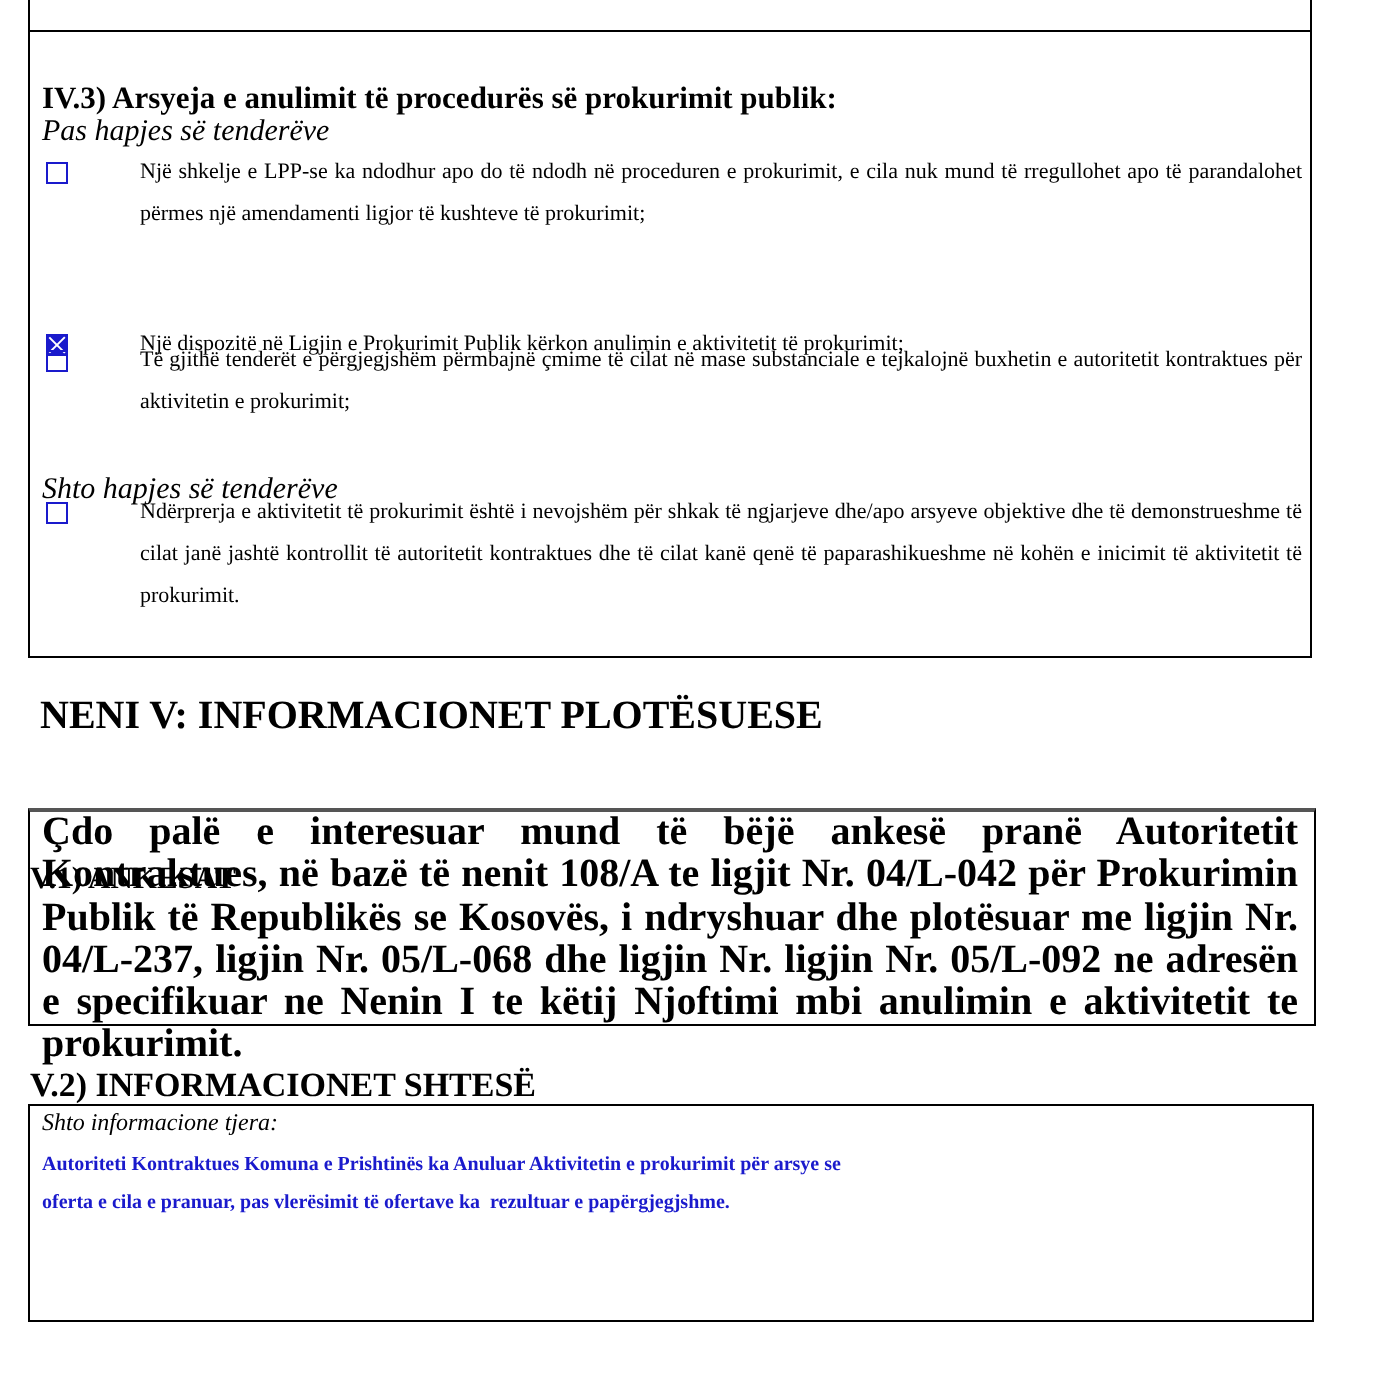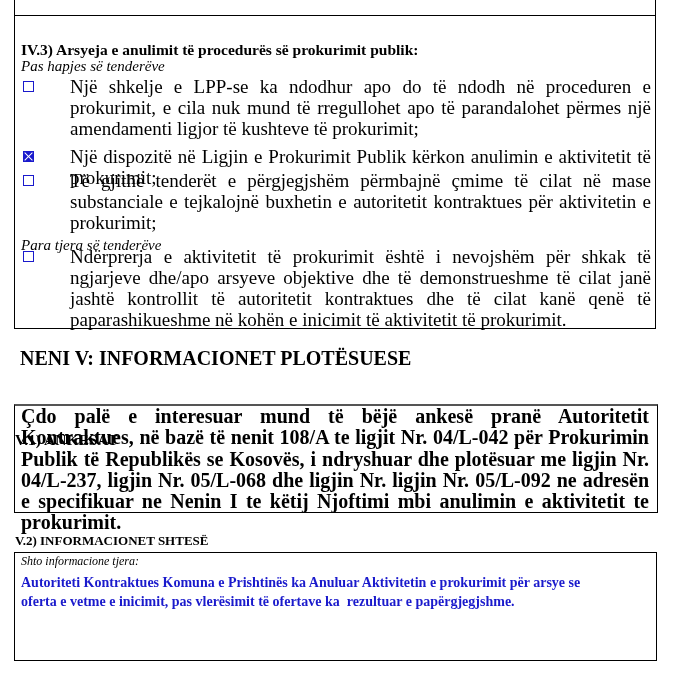--- a/index.html
+++ b/index.html
@@ -20,21 +20,21 @@
     }
     .heading-iv3 {
       left: 21px; top: 18px; font-size: 15.5px; font-weight: bold;
       white-space: nowrap;
       margin-top: 23px;
     }
     .group-label {
       font-size: 15px; font-style: italic; white-space: nowrap;
     }
     .option-row {
-      left: 21px; width: 630px; font-size: 19px; line-height: 21px;
+      left: 21px; width: 630px; font-size: 11px; line-height: 21px;
     }
     .option-row .cb {
       position: absolute; left: 2px; top: 5px; width: 9px; height: 9px;
       border: 1.6px solid #1a1acc; box-sizing: content-box;
     }
     .option-row .cb.checked {
       background: #1a1acc;
     }
     .option-row .cb.checked::before,
     .option-row .cb.checked::after {
@@ -59,71 +59,71 @@
     }
     .box-v1 {
       left: 14px; top: 404px; width: 644px; height: 109px;
       border: 1px solid #000; border-top: 2px solid #555; box-sizing: border-box;
     }
     .v1-text {
       left: 21px; top: 406px; width: 628px; font-size: 20px; font-weight: bold;
       line-height: 21.3px; text-align: justify; text-align-last: left;
     }
     .heading-v2 {
-      left: 15px; top: 533px; font-size: 13px; font-weight: bold;
+      left: 15px; top: 533px; font-size: 17px; font-weight: bold;
       white-space: nowrap;
     }
     .box-v2 {
       left: 14px; top: 552px; width: 643px; height: 109px;
       border: 1.5px solid #000; box-sizing: border-box;
     }
     .v2-label {
       left: 21px; top: 554px; font-size: 12px; font-style: italic; white-space: nowrap;
     }
     .v2-text {
-      left: 21px; top: 573px; width: 628px; font-size: 14px; font-weight: bold;
+      left: 21px; top: 573px; width: 628px; font-size: 10px; font-weight: bold;
       color: #1a1acc; line-height: 19px; font-family: Liberation Serif, serif;
     }
   </style>
 </head>
 <body>
 
 <div class="abs box-iv3"></div>
 <div class="abs divider-iv3"></div>
 <div class="abs heading-iv3">IV.3) Arsyeja e anulimit të procedurës së prokurimit publik:</div>
 
 <div class="abs group-label" style="left:21px; top:58px;text-align:center;">Pas hapjes së tenderëve</div>
 
 <div class="abs option-row" style="top:76px;">
   <span class="cb"></span>
   <span class="txt">Një shkelje e LPP-se ka ndodhur apo do të ndodh në proceduren e prokurimit, e cila nuk mund të rregullohet apo të parandalohet përmes një amendamenti ligjor të kushteve të prokurimit;</span>
 </div>
 
-<div class="abs option-row" style="top:146px;">
+<div class="abs option-row" style="top:162px;">
   <span class="cb checked"></span>
   <span class="txt">Një dispozitë në Ligjin e Prokurimit Publik kërkon anulimin e aktivitetit të prokurimit;</span>
 </div>
 
 <div class="abs option-row" style="top:170px;">
   <span class="cb"></span>
   <span class="txt">Të gjithë tenderët e përgjegjshëm përmbajnë çmime të cilat në mase substanciale e tejkalojnë buxhetin e autoritetit kontraktues për aktivitetin e prokurimit;</span>
 </div>
 
-<div class="abs group-label" style="left:21px; top:237px;">Para tjera së tenderëve</div>
+<div class="abs group-label" style="left:21px; top:237px;">Shto hapjes së tenderëve</div>
 
 <div class="abs option-row" style="top:246px;">
   <span class="cb"></span>
   <span class="txt">Ndërprerja e aktivitetit të prokurimit është i nevojshëm për shkak të ngjarjeve dhe/apo arsyeve objektive dhe të demonstrueshme të cilat janë jashtë kontrollit të autoritetit kontraktues dhe të cilat kanë qenë të paparashikueshme në kohën e inicimit të aktivitetit të prokurimit.</span>
 </div>
 
 <div class="abs heading-neni">NENI V: INFORMACIONET PLOTËSUESE</div>
 
 <div class="abs heading-v1">V.1) ANKESAT</div>
 <div class="abs box-v1"></div>
 <div class="abs v1-text">Çdo palë e interesuar mund të bëjë ankesë pranë Autoritetit Kontraktues, në bazë të nenit 108/A te ligjit Nr. 04/L-042 për Prokurimin Publik të Republikës se Kosovës, i ndryshuar dhe plotësuar me ligjin Nr. 04/L-237, ligjin Nr. 05/L-068 dhe ligjin Nr. ligjin Nr. 05/L-092 ne adresën e specifikuar ne Nenin I te këtij Njoftimi mbi anulimin e aktivitetit te prokurimit.</div>
 
 <div class="abs heading-v2">V.2) INFORMACIONET SHTESË</div>
 <div class="abs box-v2"></div>
 <div class="abs v2-label">Shto informacione tjera:</div>
 <div class="abs v2-text">
   <div style="white-space:nowrap;">Autoriteti Kontraktues Komuna e Prishtinës ka Anuluar Aktivitetin e prokurimit për arsye se</div>
-  <div style="white-space:pre;">oferta e vetme e inicimit, pas vlerësimit të ofertave ka  rezultuar e papërgjegjshme.</div>
+  <div style="white-space:pre;">oferta e cila e pranuar, pas vlerësimit të ofertave ka  rezultuar e papërgjegjshme.</div>
 </div>
 
 </body></html>

